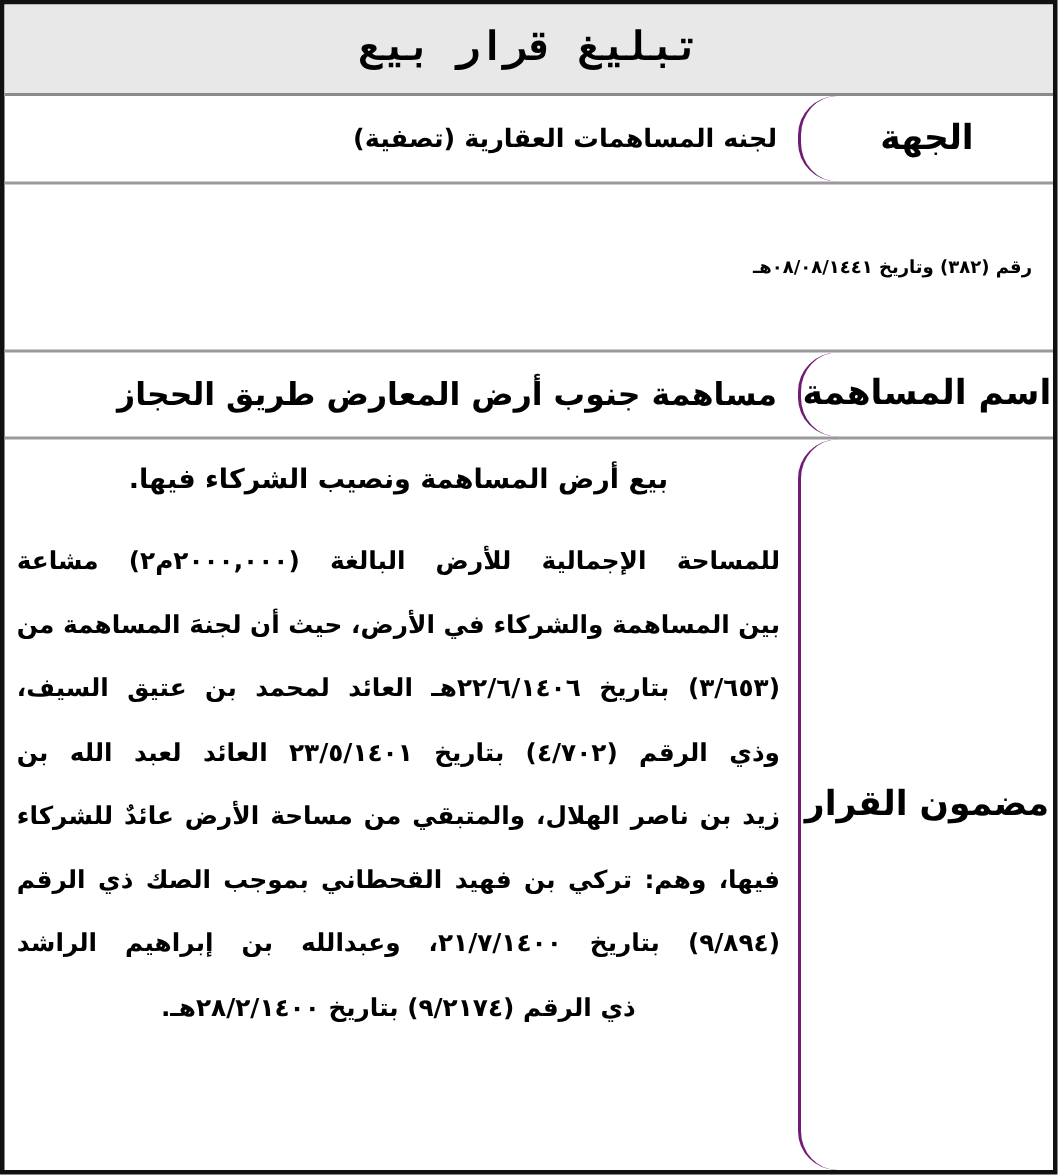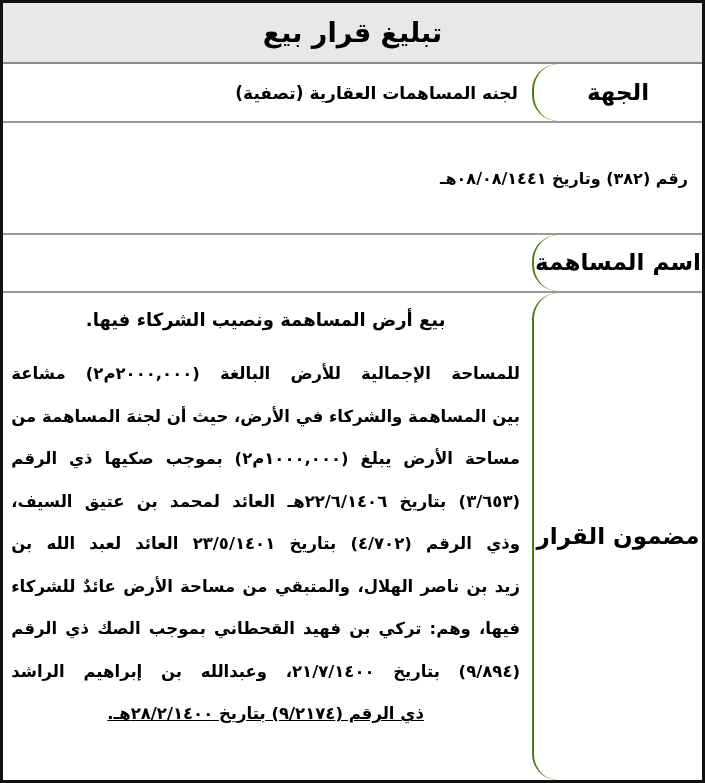--- a/index.html
+++ b/index.html
@@ -12,91 +12,91 @@
       background: #fff;
       direction: rtl;
       font-family: "DejaVu Sans", sans-serif;
       color: #000;
     }
     .title-row {
       position: absolute; left: 0; right: 0; top: 0; height: 59px;
       background: #e8e8e8;
       border-bottom: 2px solid #8a8a8a;
       display: flex; align-items: center; justify-content: center;
-      font-weight: bold; font-size: 27px;
+      font-weight: bold; font-size: 27px; font-family: Liberation Mono, monospace;
     }
     .row {
       position: absolute; left: 0; right: 0;
       border-bottom: 2px solid #9a9a9a;
       display: flex; flex-direction: row;
     }
     .row.last { border-bottom: none; }
     .label-cell {
       width: 168px; flex: 0 0 168px;
-      border-left: 2px solid #4d7c0f;
+      border-left: 2px solid #701a75;
       display: flex; align-items: center; justify-content: center;
       text-align: center;
       font-weight: bold; font-size: 23px; line-height: 1.55; border-radius: 26px;
     }
     .value-cell {
       flex: 1 1 auto;
       display: flex; align-items: center;
       padding: 0 14px 0 12px;
       font-weight: bold;
     }
     .r1 { top: 61px; height: 57px; }
     .r1 .value-cell { font-size: 17px; padding-left: 32px; }
     .r2 { top: 120px; height: 110px; }
-    .r2 .value-cell { font-size: 16px; }
+    .r2 .value-cell { font-size: 12px; }
     .r3 { top: 232px; height: 56px; }
     .r3 .value-cell { font-size: 21px; }
     .r4 { top: 290px; bottom: 0; }
     .r4 .value-cell {
       flex-direction: column; align-items: stretch; justify-content: flex-start;
       padding: 12px 12px 0 10px;
     }
     .content-heading {
       text-align: center; font-size: 18px; font-weight: bold;
       line-height: 30px; margin-bottom: 18px;
     }
     .content-line {
       font-size: 16.5px; font-weight: bold;
       line-height: 42.5px; height: 42.5px;
       text-align: justify; text-align-last: justify;
       white-space: nowrap; overflow: hidden;
     }
-    .content-line.final { text-align: left; text-align-last: center; text-decoration: underline; }
+    .content-line.final { text-align: left; text-align-last: center; }
   </style>
 </head>
 <body>
 
 <div class="sheet">
 
   <div class="title-row">تبليغ قرار بيع</div>
 
   <div class="row r1">
     <div class="label-cell">الجهة</div>
     <div class="value-cell">لجنه المساهمات العقارية (تصفية)</div>
   </div>
 
   <div class="row r2">
     <div class="value-cell">رقم (٣٨٢) وتاريخ ٠٨/٠٨/١٤٤١هـ</div>
   </div>
 
   <div class="row r3">
     <div class="label-cell">اسم المساهمة</div>
+    <div class="value-cell">مساهمة جنوب أرض المعارض طريق الحجاز</div>
   </div>
 
   <div class="row r4 last">
     <div class="label-cell">مضمون القرار</div>
     <div class="value-cell">
       <div class="content-heading">بيع أرض المساهمة ونصيب الشركاء فيها.</div>
       <div class="content-line">للمساحة الإجمالية للأرض البالغة (٢٠٠٠,٠٠٠م٢) مشاعة</div>
       <div class="content-line">بين المساهمة والشركاء في الأرض، حيث أن لجنهَ المساهمة من</div>
-      <div class="content-line">مساحة الأرض يبلغ (١٠٠٠,٠٠٠م٢) بموجب صكيها ذي الرقم</div>
       <div class="content-line">(٣/٦٥٣) بتاريخ ٢٢/٦/١٤٠٦هـ العائد لمحمد بن عتيق السيف،</div>
       <div class="content-line">وذي الرقم (٤/٧٠٢) بتاريخ ٢٣/٥/١٤٠١ العائد لعبد الله بن</div>
       <div class="content-line">زيد بن ناصر الهلال، والمتبقي من مساحة الأرض عائدٌ للشركاء</div>
       <div class="content-line">فيها، وهم: تركي بن فهيد القحطاني بموجب الصك ذي الرقم</div>
       <div class="content-line">(٩/٨٩٤) بتاريخ ٢١/٧/١٤٠٠، وعبدالله بن إبراهيم الراشد</div>
       <div class="content-line final">ذي الرقم (٩/٢١٧٤) بتاريخ ٢٨/٢/١٤٠٠هـ.</div>
     </div>
   </div>
 
 </div>

